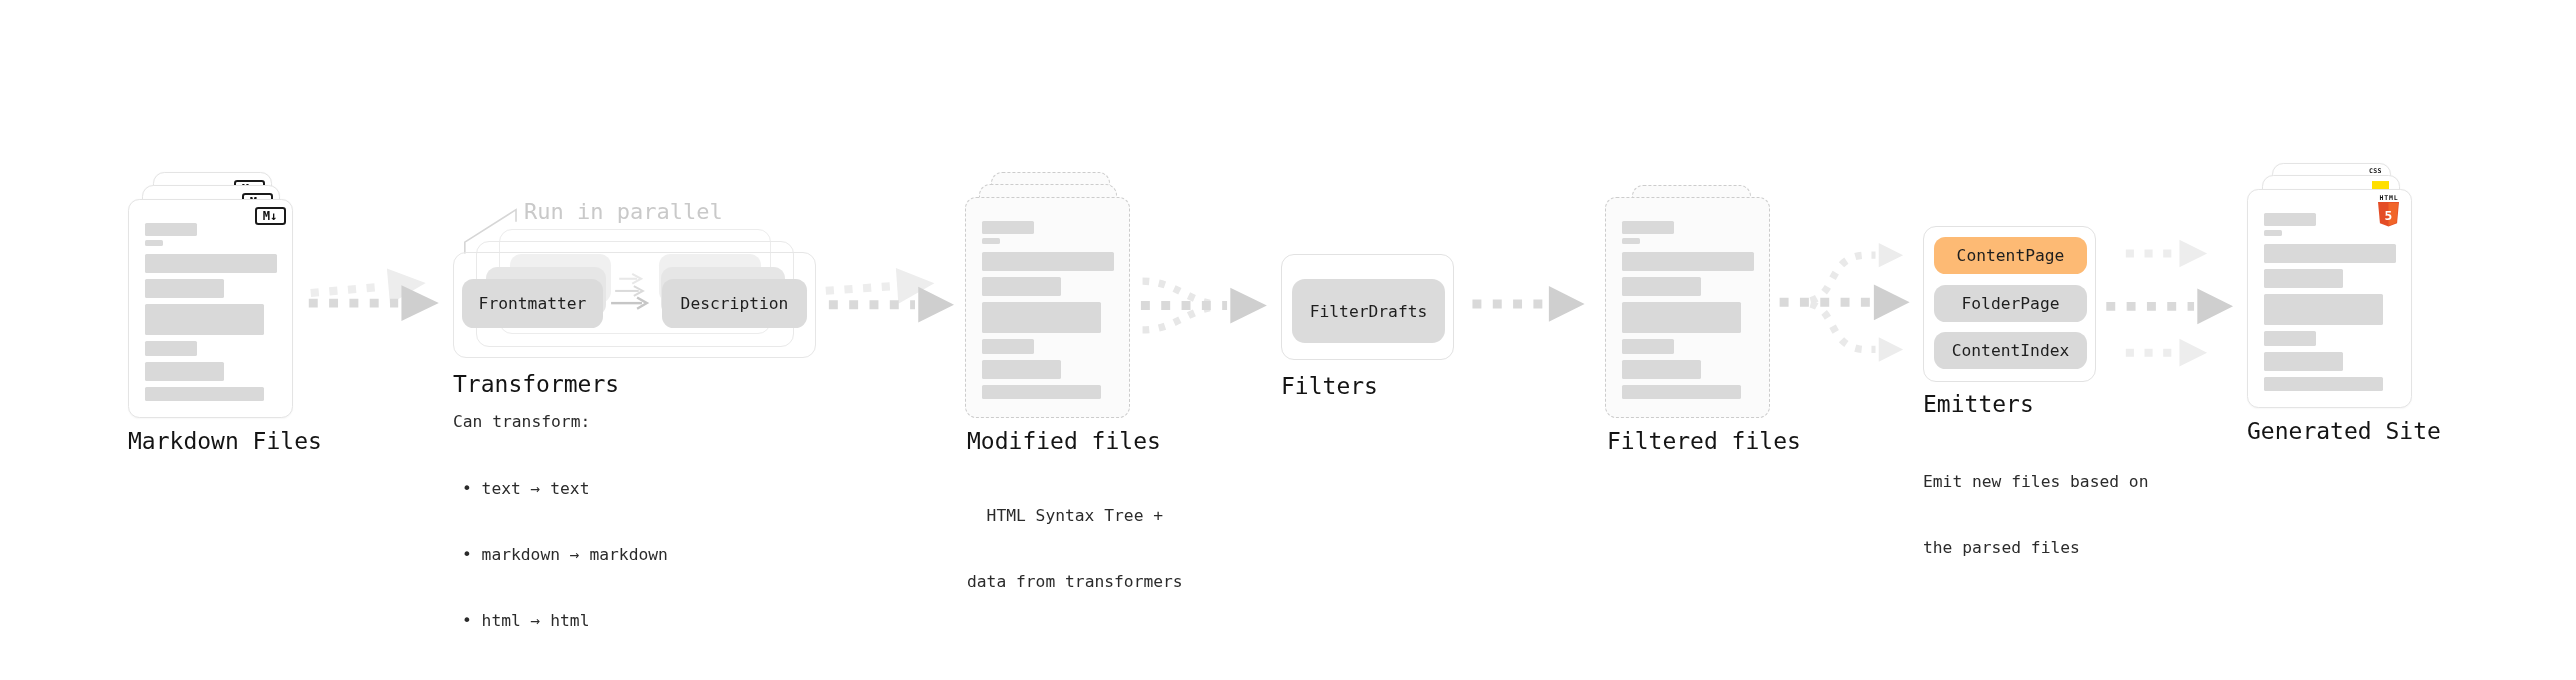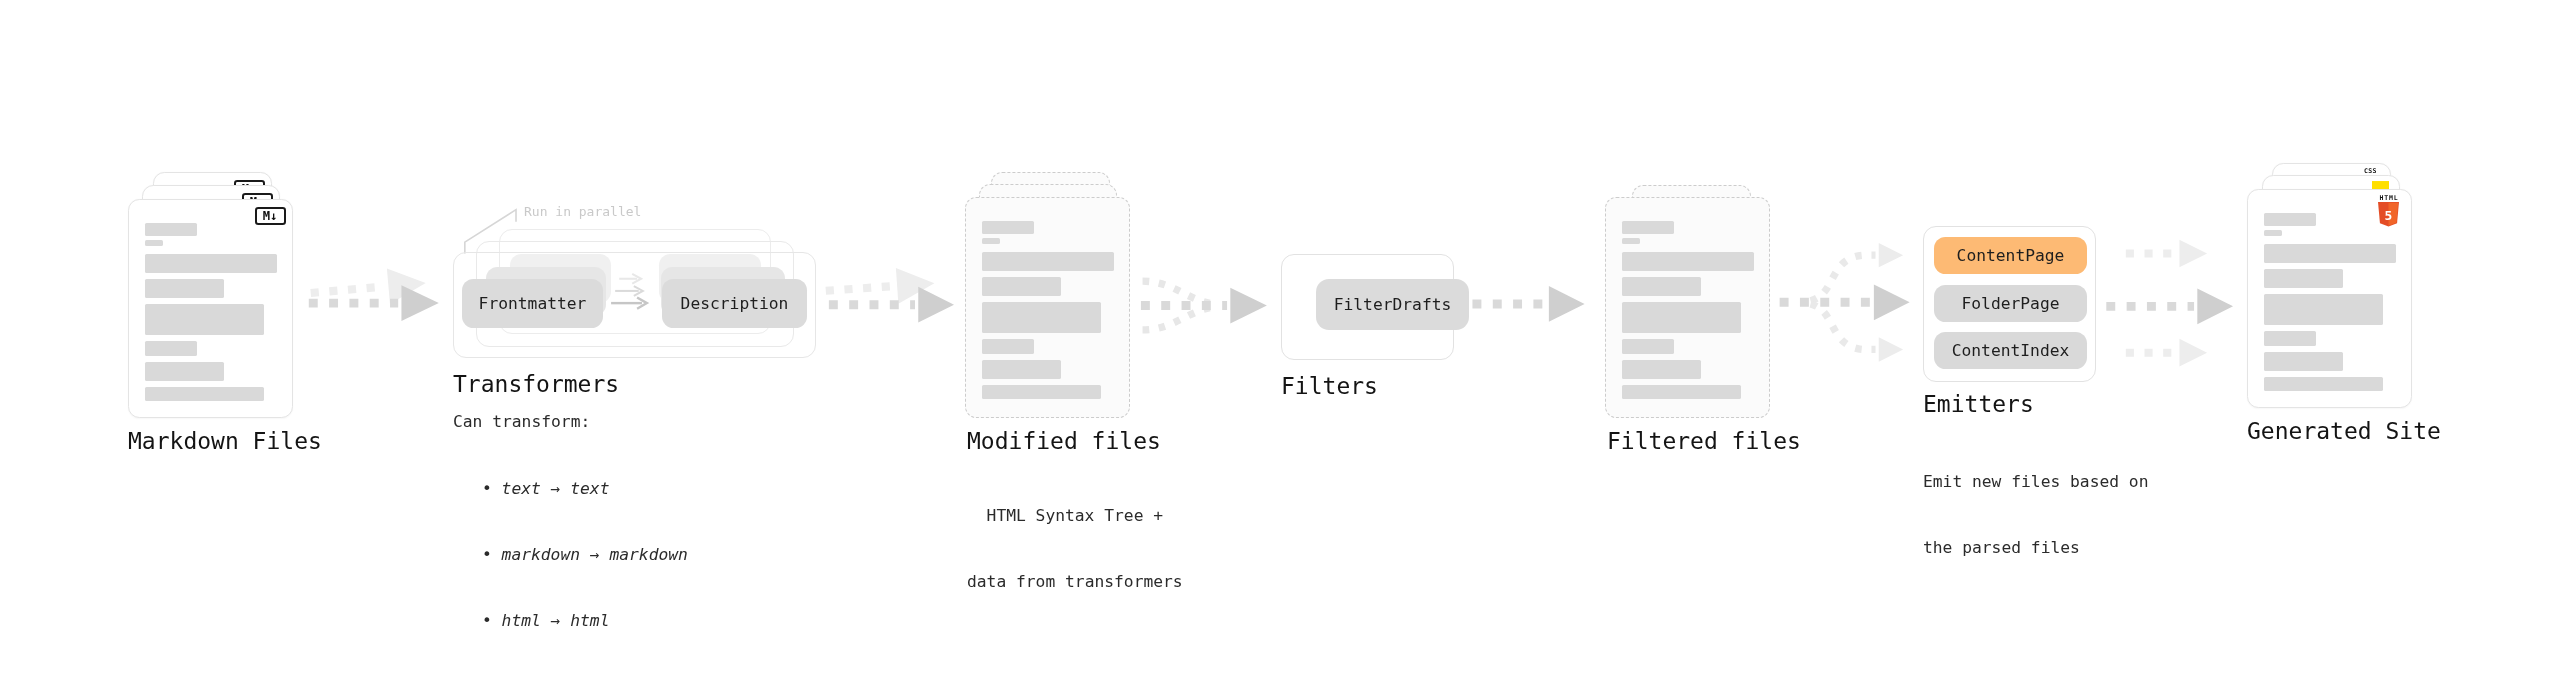--- a/index.html
+++ b/index.html
@@ -18,39 +18,39 @@
   .b3{left:16.3px;top:54px;width:132px;height:18.7px}
   .b4{left:16.3px;top:79px;width:79px;height:18.7px}
   .b5{left:16.3px;top:104px;width:119px;height:31px}
   .b6{left:16.3px;top:141px;width:52px;height:14.6px}
   .b7{left:16.3px;top:162px;width:79px;height:18.7px}
   .b8{left:16.3px;top:187px;width:119px;height:14px}
 
   
   .h{position:absolute;font-size:23px;line-height:28px;font-weight:500;color:#141414;white-space:pre;}
   .sub{position:absolute;font-size:16.3px;line-height:22px;color:#2b2b2b;white-space:pre;}
-  .annot{position:absolute;font-size:13px;line-height:19.5px;color:#c9c9c9;white-space:pre;}
+  .annot{position:absolute;font-size:22px;line-height:19.5px;color:#c9c9c9;white-space:pre;}
 
   
   .tbox{position:absolute;border:1.6px solid #e6e6e6;border-radius:13px;box-sizing:border-box;background:transparent;}
   .wbox{position:absolute;background:#ffffff;border:1.6px solid #e2e2e2;border-radius:13px;box-sizing:border-box;}
   .pill{position:absolute;background:#dbdbdb;border-radius:11.4px;box-sizing:border-box;
         display:flex;align-items:center;justify-content:center;
         font-size:16.3px;color:#1e1e1e;white-space:pre;}
   .pill.ghost1{background:#e6e6e6;}
   .pill.ghost2{background:#f0f0f0;}
 
   
   .mdbadge{position:absolute;right:6.5px;top:6.5px;width:31px;height:18.7px;background:#ffffff;
            border:2px solid #1a1a1a;border-radius:3.3px;box-sizing:border-box;
            display:flex;align-items:center;justify-content:center;
            font-size:12.2px;font-weight:bold;color:#111;line-height:1;}
 
   
-  .cssbadge{position:absolute;right:8.1px;top:4.1px;width:18px;text-align:left;}
+  .cssbadge{position:absolute;right:8.1px;top:4.1px;width:18px;text-align:right;}
   .cssbadge .w{font-size:6.5px;font-weight:bold;color:#111;line-height:7.3px;letter-spacing:0.4px;}
   .jsbadge{position:absolute;right:9.8px;top:4.9px;}
   .html5badge{position:absolute;right:9.8px;top:4.1px;width:24.4px;text-align:center;}
   .html5badge .w{font-size:6.5px;font-weight:bold;color:#111;line-height:8.1px;letter-spacing:0.8px;}
 </style>
 </head>
 <body>
 
 <div id="canvas">
 
@@ -148,21 +148,21 @@
   <div class="tbox" style="left:476px;top:241px;width:318px;height:106px;border-color:#e9e9e9;"></div>
   <div class="pill ghost1" style="left:486px;top:267px;width:120px;height:49px;"></div>
   <div class="pill ghost1" style="left:661px;top:267px;width:124px;height:49px;"></div>
 
   <div class="tbox" style="left:453px;top:252px;width:363px;height:106px;"></div>
   <div class="pill" style="left:462px;top:279px;width:141px;height:49px;">Frontmatter</div>
   <div class="pill" style="left:662px;top:279px;width:145px;height:49px;">Description</div>
 
   <div class="h" style="left:453px;top:370px;">Transformers</div>
   <div class="sub" style="left:453px;top:411px;">Can transform:</div>
-  <div class="sub" style="left:482px;top:434px;font-style:italic;">
+  <div class="sub" style="left:462px;top:434px;">
     <div>• text → text</div>
     <div>• markdown → markdown</div>
     <div>• html → html</div>
   </div>
 
   <div class="card dashed" style="left:991px;top:172px;width:119px;height:187px;"></div>
   <div class="card dashed" style="left:979px;top:184px;width:138px;height:203px;"></div>
   <div class="card dashed" style="left:965px;top:197px;width:165px;height:221px;">
     <div class="bar b1"></div>
     <div class="bar b2"></div>
@@ -173,21 +173,21 @@
     <div class="bar b7"></div>
     <div class="bar b8"></div>
   </div>
   <div class="h" style="left:967px;top:427px;">Modified files</div>
   <div class="sub" style="left:967px;top:461px;text-align:center;">
     <div>HTML Syntax Tree +</div>
     <div>data from transformers</div>
   </div>
 
   <div class="wbox" style="left:1281px;top:254px;width:173px;height:106px;"></div>
-  <div class="pill" style="left:1292px;top:279px;width:153px;height:51px;border-radius:13px;margin-left:24px;">FilterDrafts</div>
+  <div class="pill" style="left:1292px;top:279px;width:153px;height:64px;border-radius:13px;">FilterDrafts</div>
   <div class="h" style="left:1281px;top:372px;">Filters</div>
 
   <div class="card dashed" style="left:1632px;top:185px;width:119px;height:187px;"></div>
   <div class="card dashed" style="left:1605px;top:197px;width:165px;height:221px;">
     <div class="bar b1"></div>
     <div class="bar b2"></div>
     <div class="bar b3"></div>
     <div class="bar b4"></div>
     <div class="bar b5"></div>
     <div class="bar b6"></div>

